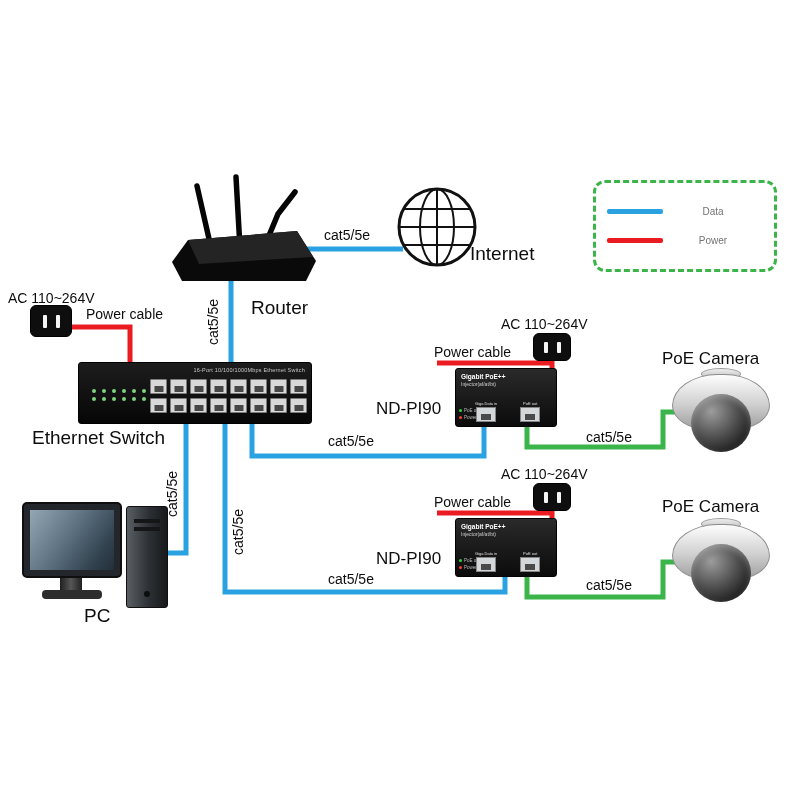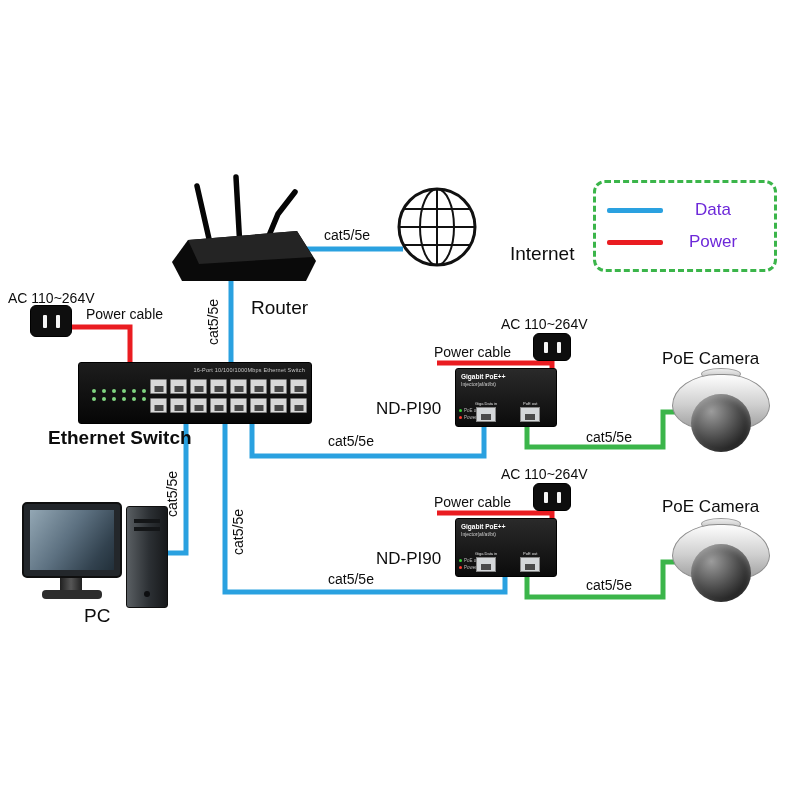--- a/index.html
+++ b/index.html
@@ -18,21 +18,21 @@
   .lbl-sm { font-size:14px; }
   .vert { width:60px; height:18px; display:flex; align-items:center; justify-content:center; transform:rotate(-90deg); }
 
   
   #legend { position:absolute; left:593px; top:180px; width:184px; height:92px; z-index:2;
             border:3px dashed var(--c-dpower); border-radius:12px;
             display:flex; flex-direction:column; justify-content:space-evenly; padding:5px 11px; }
   .leg-row { display:flex; align-items:center; }
   .leg-line { width:56px; height:5px; border-radius:2px; }
   .bg-data { background:var(--c-data); } .bg-power { background:var(--c-power); } .bg-dpower { background:var(--c-dpower); }
-  .leg-label { flex:1; text-align:center; font-size:17px; color:#6d28d9; }
+  .leg-label { flex:1; text-align:center; font-size:10px; color:#737373; }
 
   
   .plug { background:#0e0e0e; border-radius:6px; display:flex; align-items:center; justify-content:center; gap:9px; border:1px solid #000; }
   .plug .slot { width:4px; height:13px; background:#f5f5f5; border-radius:1px; }
   .plug-sm .slot { height:11px; }
 
   
   .switch { width:234px; height:62px; background:linear-gradient(180deg,#1d1d1d,#060606); border:1px solid #000; border-radius:3px; }
   .sw-title { position:absolute; right:6px; top:4px; font-size:5.5px; color:#c9c9c9; letter-spacing:.2px; }
   .sw-leds { position:absolute; left:13px; top:26px; display:grid; grid-template-columns:repeat(6,6px); gap:4px 4px; }
@@ -233,23 +233,23 @@
   <div class="dev camera" style="left:672px; top:518px;">
     <div class="cam-top"></div>
     <div class="cam-cap"></div>
     <div class="cam-dome"></div>
   </div>
 
   <div class="lbl lbl-sm" style="left:8px;   top:290px;">AC 110~264V</div>
   <div class="lbl lbl-sm" style="left:86px;  top:306px;">Power cable</div>
   <div class="lbl lbl-lg" style="left:251px; top:297px;">Router</div>
   <div class="lbl lbl-sm" style="left:317px; top:227px; width:60px; text-align:center;">cat5/5e</div>
-  <div class="lbl lbl-lg" style="left:510px; top:243px;">Internet</div>
+  <div class="lbl lbl-lg" style="left:470px; top:243px;">Internet</div>
   <div class="lbl lbl-sm vert" style="left:183px; top:313px;">cat5/5e</div>
-  <div class="lbl lbl-lg" style="left:48px;  top:427px;font-weight:bold;">Ethernet Switch</div>
+  <div class="lbl lbl-lg" style="left:32px;  top:427px;">Ethernet Switch</div>
   <div class="lbl lbl-sm vert" style="left:142px; top:485px;">cat5/5e</div>
   <div class="lbl lbl-sm vert" style="left:208px; top:523px;">cat5/5e</div>
   <div class="lbl lbl-sm" style="left:328px; top:433px;">cat5/5e</div>
   <div class="lbl lbl-sm" style="left:586px; top:429px;">cat5/5e</div>
   <div class="lbl lbl-md" style="left:376px; top:399px;">ND-PI90</div>
   <div class="lbl lbl-sm" style="left:501px; top:316px;">AC 110~264V</div>
   <div class="lbl lbl-sm" style="left:434px; top:344px;">Power cable</div>
   <div class="lbl lbl-md" style="left:662px; top:349px;">PoE Camera</div>
   <div class="lbl lbl-sm" style="left:501px; top:466px;">AC 110~264V</div>
   <div class="lbl lbl-sm" style="left:434px; top:494px;">Power cable</div>

